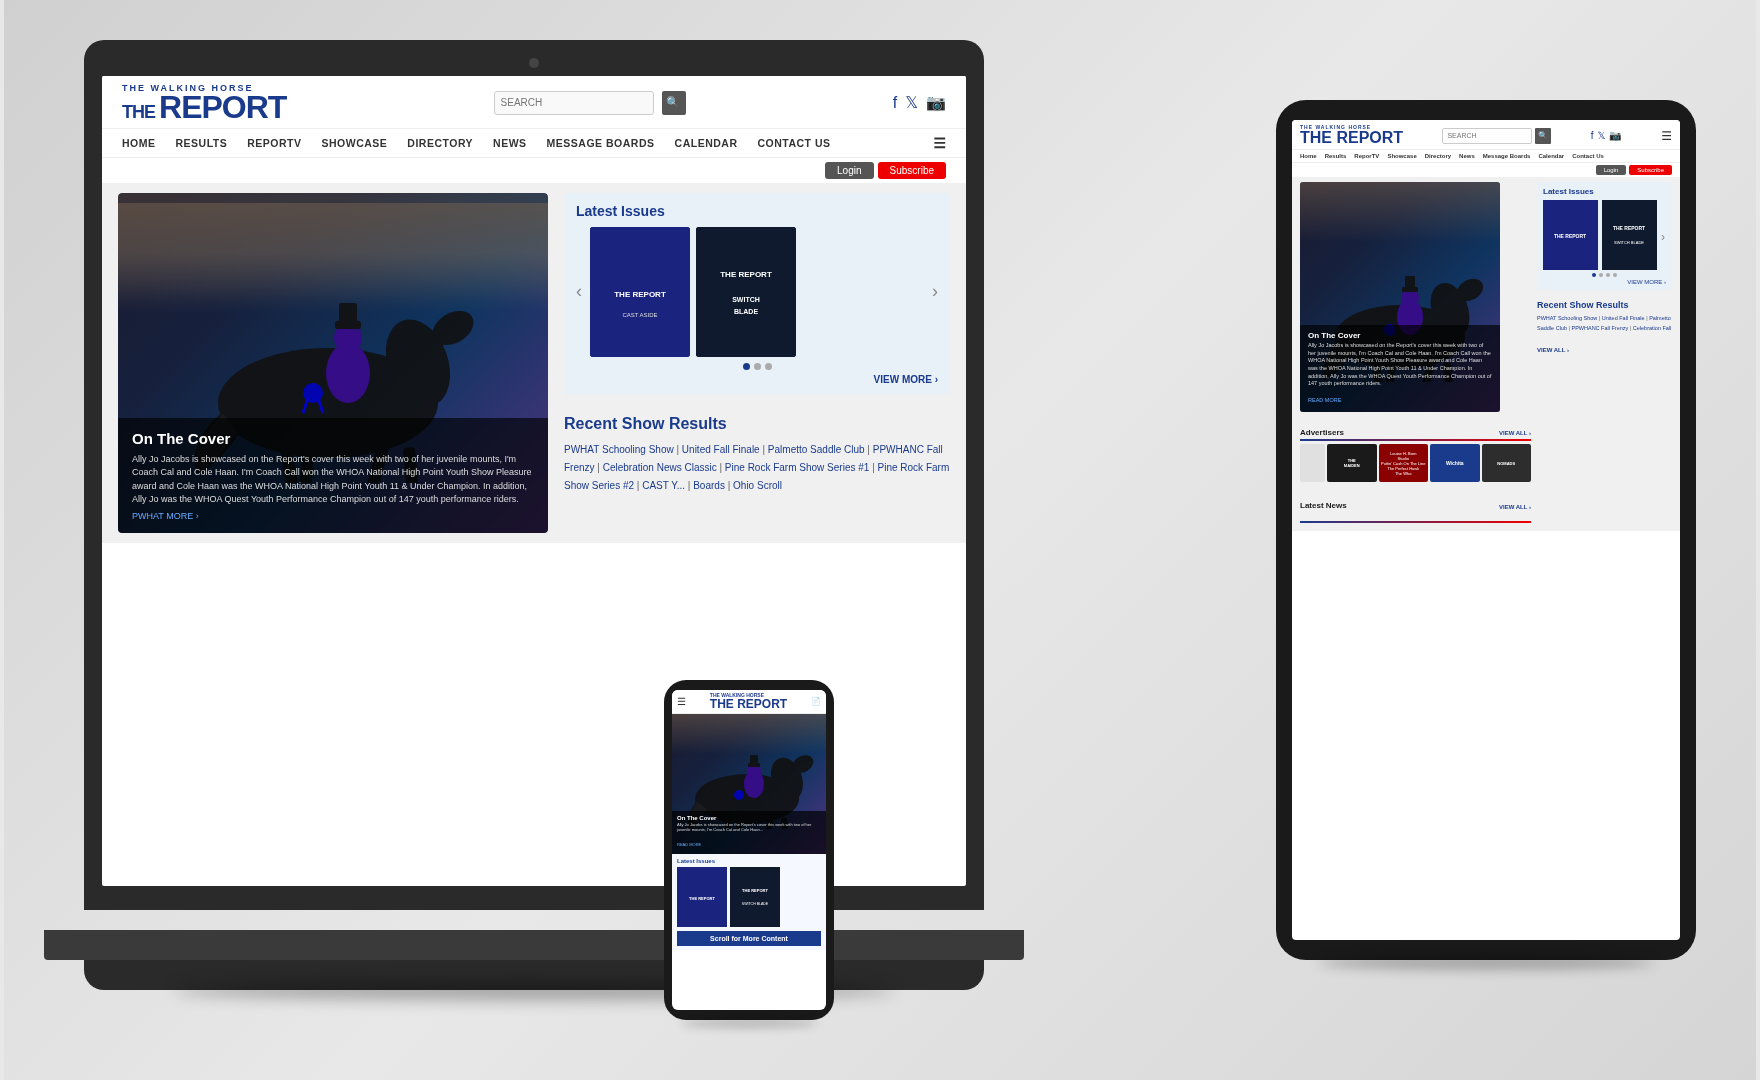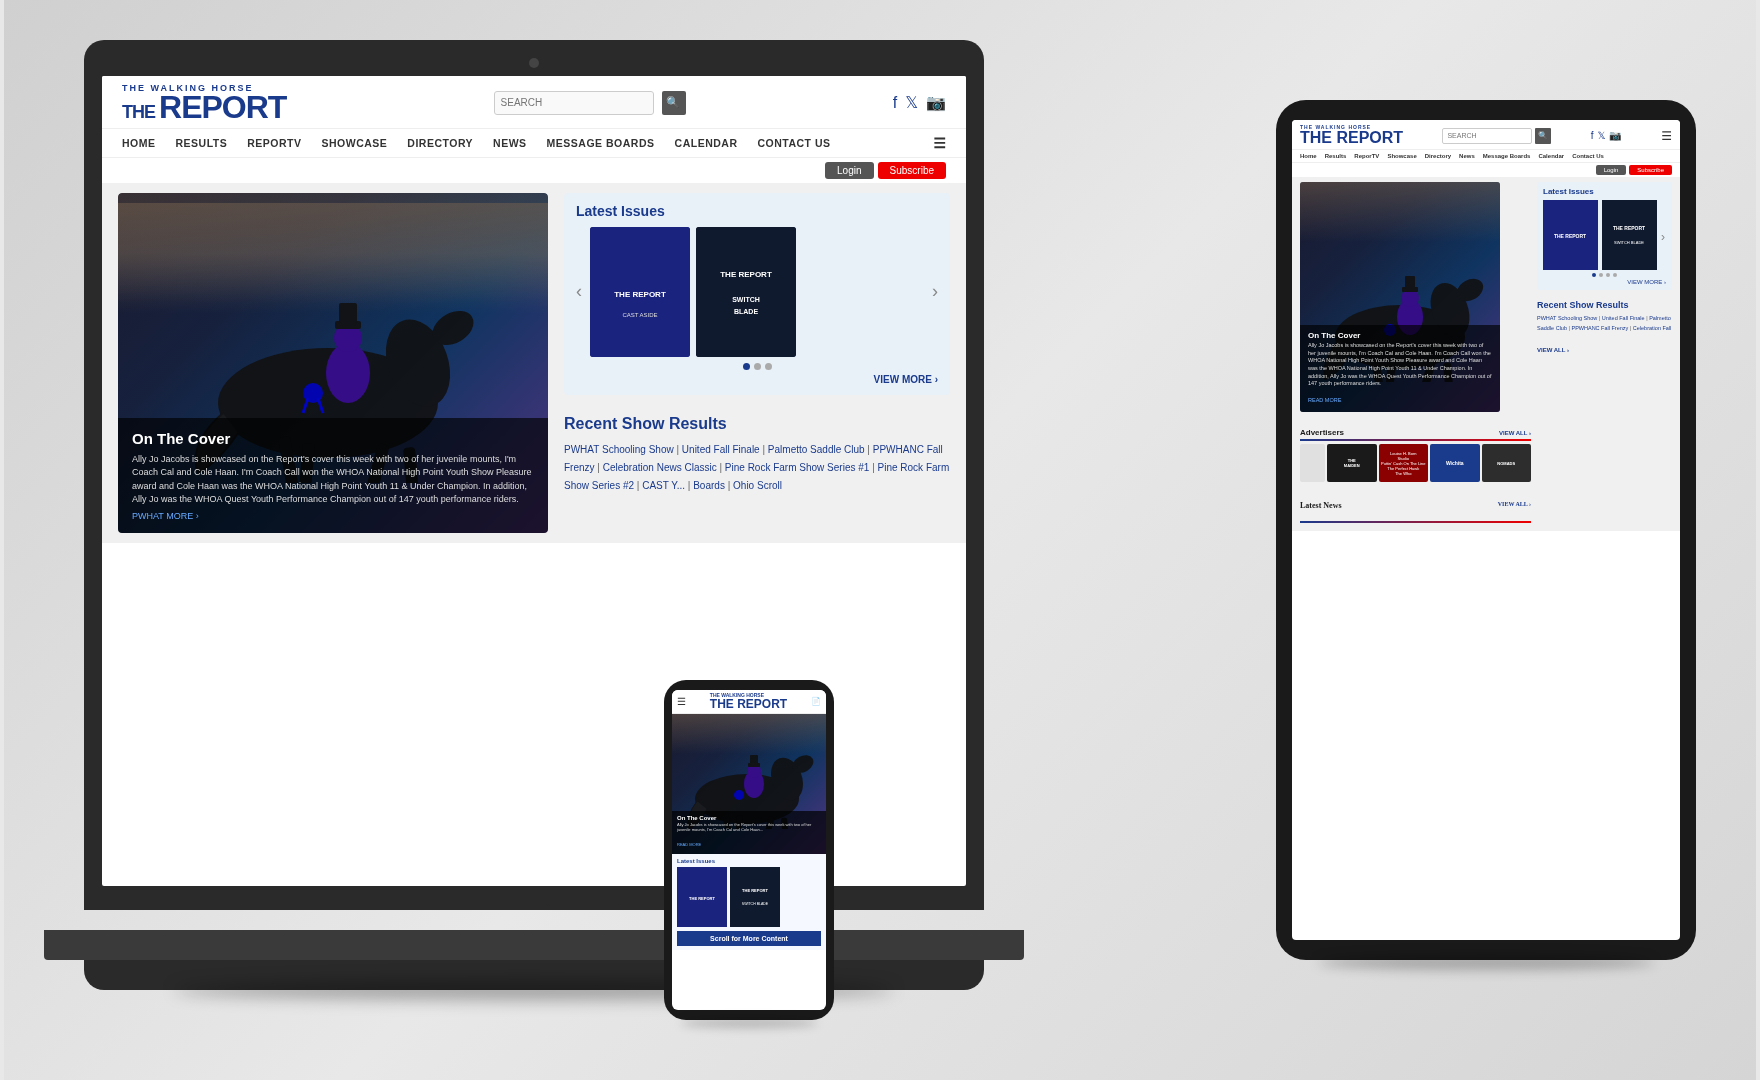--- a/index.html
+++ b/index.html
@@ -1054,21 +1054,21 @@
                 <div style="flex:1;height:38px;background:#1a3a8c;border-radius:2px;display:flex;align-items:center;justify-content:center;">
                   <span style="font-size:5px;color:#fff;text-align:center;font-weight:bold;">Wichita</span>
                 </div>
                 <div style="flex:1;height:38px;background:#2d2d2d;border-radius:2px;display:flex;align-items:center;justify-content:center;">
                   <span style="font-size:4px;color:#fff;text-align:center;font-weight:bold;">NOMADS</span>
                 </div>
               </div>
             </div>
 
             <div style="padding:3px 0;">
-              <div style="display:flex;justify-content:space-between;align-items:flex-start;margin-bottom:11px;font-family:Liberation Serif, serif;">
+              <div style="display:flex;justify-content:space-between;align-items:flex-end;margin-bottom:11px;">
                 <span style="font-size:8px;font-weight:bold;color:#1a1a1a;">Latest News</span>
                 <span style="font-size:6px;color:#1a3a8c;font-weight:bold;">VIEW ALL ›</span>
               </div>
               <div style="height:2px;background:linear-gradient(90deg,#1a3a8c,#e00);"></div>
             </div>
           </div>
 
           <div style="width:135px;">
 
             <div class="ts-latest-issues">

